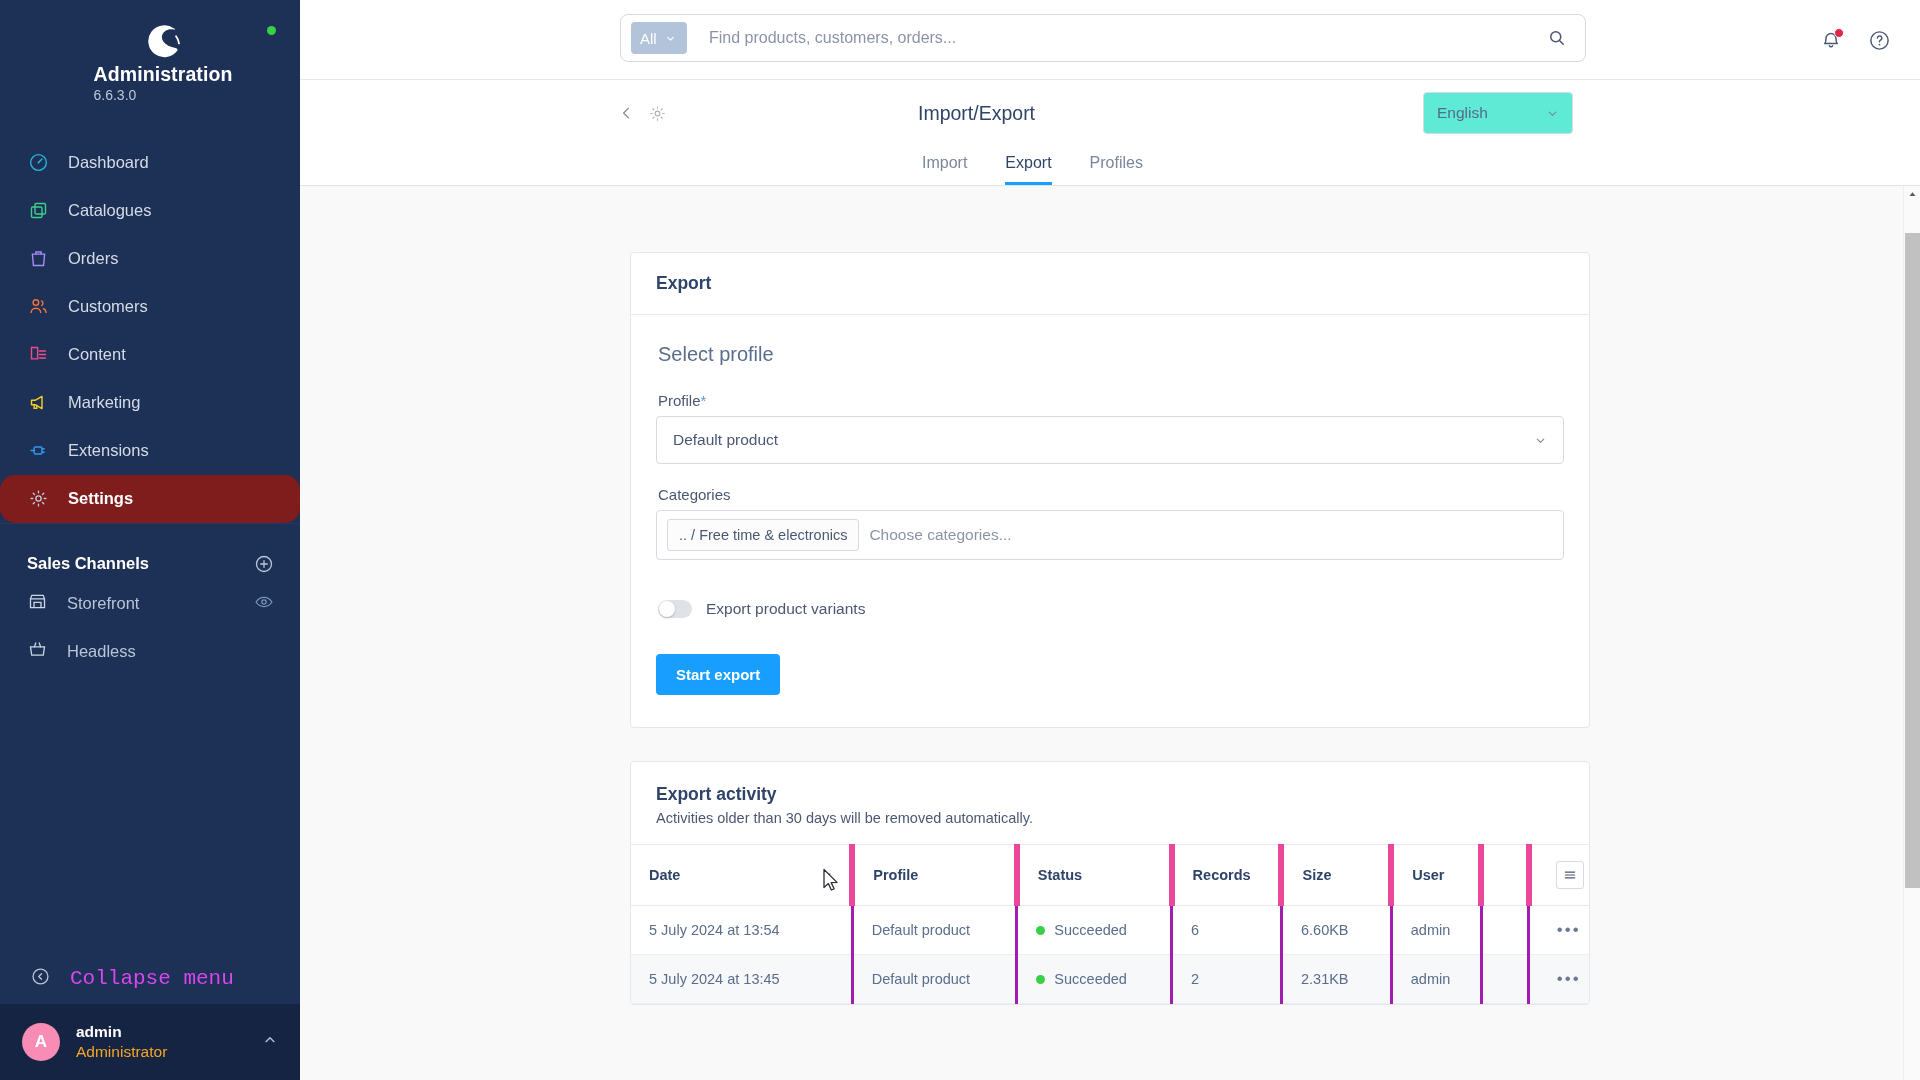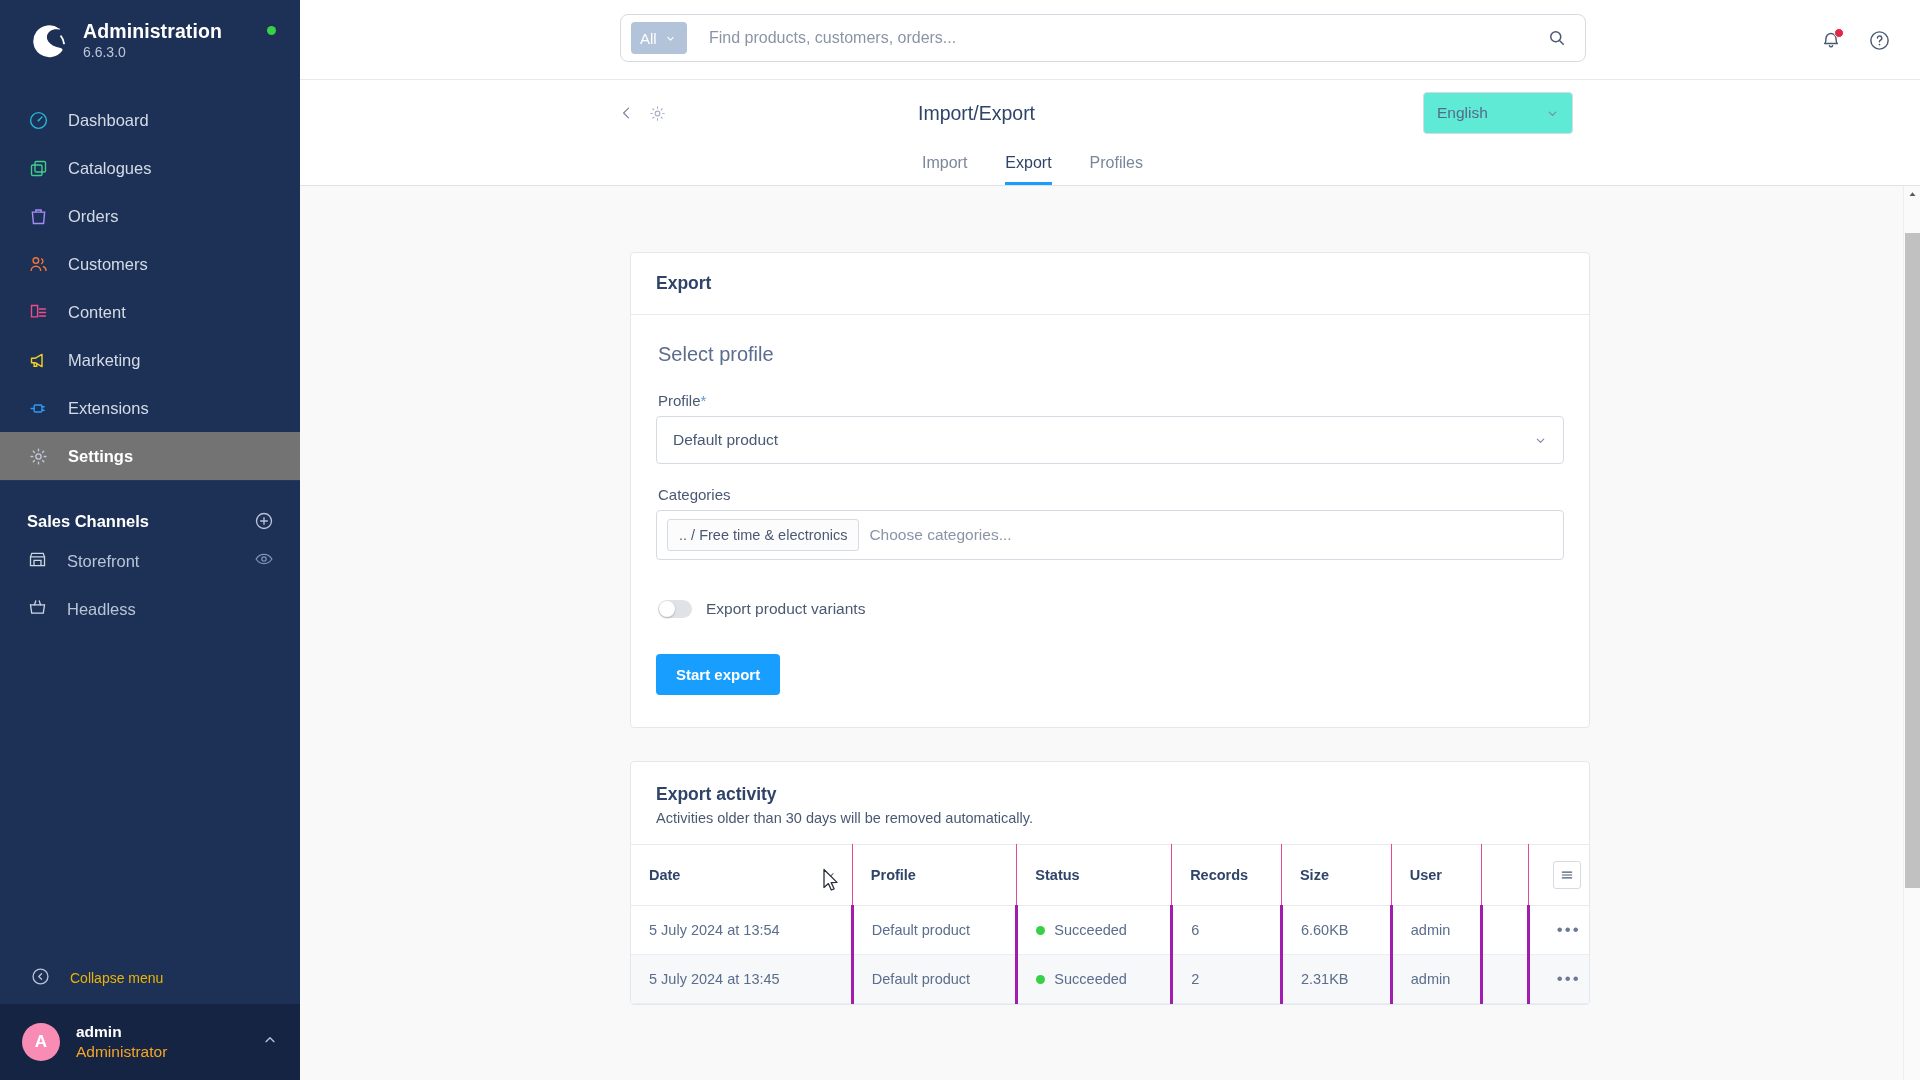--- a/index.html
+++ b/index.html
@@ -15,41 +15,42 @@
   .sidebar {
     width: 300px; height: 1080px;
     background: #1d3055;
     display: flex; flex-direction: column;
     flex: 0 0 300px;
     position: relative;
   }
   .sb-header {
     display: flex; align-items: center;
     padding: 18px 0 18px 26px;
-    gap: 13px;
+    gap: 0;
     position: relative;
+    flex-direction: column;
   }
   .sb-logo { width: 44px; height: 44px; flex: 0 0 44px; }
   .sb-titles { display: flex; flex-direction: column; line-height: 1.25; }
   .sb-app-title { color: #fff; font-size: 19.5px; font-weight: bold; letter-spacing: .1px; }
   .sb-version { color: #bcc7da; font-size: 14px; margin-top: 1px; }
   .sb-status-dot {
     width: 9px; height: 9px; border-radius: 50%;
     background: #37d046; position: absolute; left: 267px; top: 26px;
   }
 
   .sb-nav { margin-top: 16px; }
   .sb-item {
     display: flex; align-items: center;
     height: 48px; padding-left: 27px; gap: 19px;
     cursor: pointer; position: relative;
   }
   .sb-item .ico { width: 22px; height: 22px; flex: 0 0 22px; display: flex; align-items: center; justify-content: center; }
   .sb-item .lbl { color: #d4dbe6; font-size: 16.5px; }
-  .sb-item.active { background: #737373; }
+  .sb-item.active { background: #7f1d1d; border-radius: 15px; }
   .sb-item.active .lbl { color: #fff; font-weight: bold; }
 
   .sb-divider { height: 1px; background: #24395f; margin: 0; }
 
   .sb-section-head {
     display: flex; align-items: center; justify-content: space-between;
     padding: 30px 26px 6px 27px;
   }
   .sb-section-title { color: #fff; font-size: 16.5px; font-weight: bold; }
   .sb-plus { width: 20px; height: 20px; cursor: pointer; }
@@ -60,21 +61,21 @@
   }
   .sb-channel .lbl { color: #b9c4d6; font-size: 16.5px; flex: 1; }
   .sb-channel .eye { margin-right: 26px; opacity: .85; }
 
   .sb-spacer { flex: 1; }
 
   .sb-collapse {
     display: flex; align-items: center; gap: 19px;
     height: 52px; padding-left: 30px; cursor: pointer;
   }
-  .sb-collapse .lbl { color: #eab308; font-size: 14px; }
+  .sb-collapse .lbl { color: #d946ef; font-size: 21px; font-family: Liberation Mono, monospace; }
 
   .sb-user {
     display: flex; align-items: center; gap: 16px;
     background: #152443; height: 76px; padding: 0 22px 0 22px;
     cursor: pointer;
   }
   .sb-avatar {
     width: 38px; height: 38px; border-radius: 50%;
     background: #f88cb4; color: #fff; font-size: 17px; font-weight: bold;
     display: flex; align-items: center; justify-content: center;
@@ -238,21 +239,21 @@
 
   .card-activity { margin-top: 33px; }
   .activity-head { padding: 22px 25px 18px 25px; }
   .activity-title { font-size: 17.5px; color: #2f4468; font-weight: bold; }
   .activity-sub { font-size: 14.5px; color: #4a5872; margin-top: 5px; }
 
   table.grid { width: 100%; border-collapse: collapse; }
   table.grid th {
     text-align: left; font-size: 14.5px; color: #2f4468; font-weight: bold;
     padding: 16px 0 16px 18px; border-top: 1px solid #e8eaee;
-    border-bottom: 1px solid #e8eaee; border-right: 1px solid #ec4899;
+    border-bottom: 1px solid #e8eaee; border-right: 6px solid #ec4899;
     height: 54px; background: #fff;
   }
   table.grid td {
     font-size: 14.5px; color: #5a6d8c;
     padding: 14px 0 14px 18px; border-bottom: 1px solid #eceef1;
     border-right: 3px solid #a21caf; height: 42px;
   }
   table.grid tr.alt td { background: #f7f8f9; }
   .th-sortable { display: flex; align-items: center; justify-content: space-between; padding-right: 16px; }
   .status-cell { display: flex; align-items: center; gap: 9px; }

